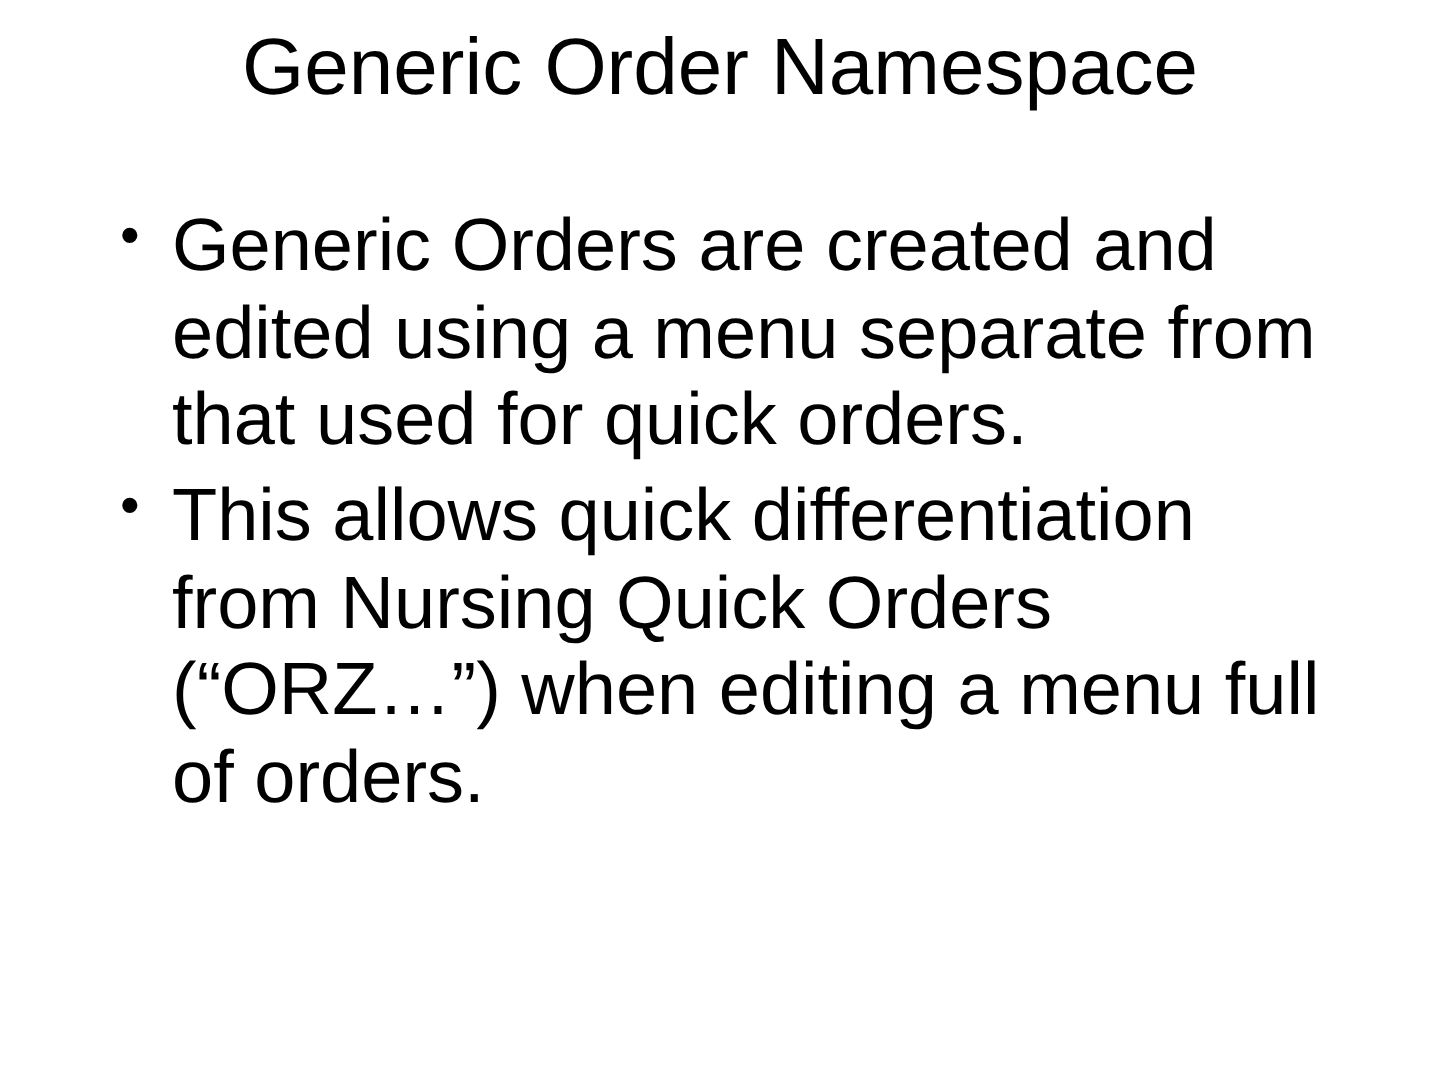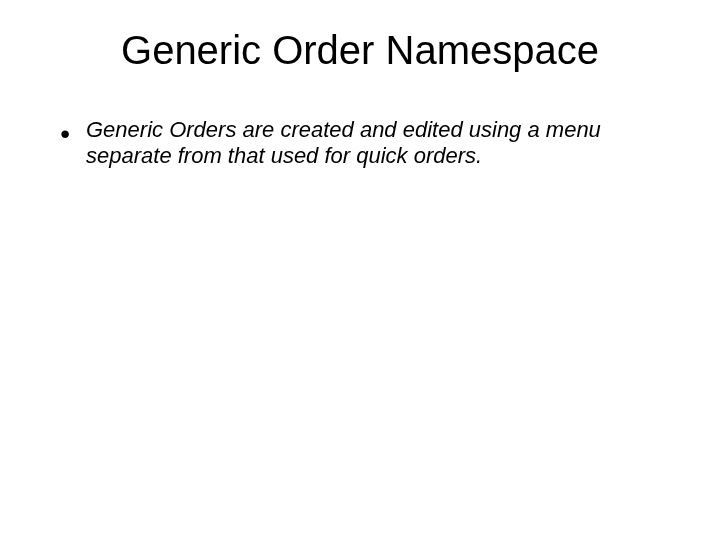--- a/index.html
+++ b/index.html
@@ -8,50 +8,50 @@
     width: 720px;
     height: 540px;
     background: #ffffff;
     font-family: Arial, Helvetica, sans-serif;
     color: #000000;
   }
   .slide {
     box-sizing: border-box;
     width: 720px;
     height: 540px;
-    padding: 28px 50px 40px 50px;
+    padding: 12px 50px 40px 50px;
   }
   .title {
     font-size: 40px;
     text-align: center;
     margin: 0 0 44px 0;
     font-weight: normal;
   }
   ul.bullets {
     list-style: none;
     margin: 0;
     padding: 0 0 0 6px;
   }
   ul.bullets li {
     position: relative;
-    font-size: 22px;
+    font-size: 37px;
     line-height: 1.18;
     padding-left: 30px;
     margin-bottom: 4px;
-    font-style: italic;
   }
   ul.bullets li::before {
     content: "•";
     position: absolute;
     left: 4px;
     top: 0;
     font-size: 28px;
   }
 </style>
 </head>
 <body>
 
 <div class="slide">
   <h1 class="title">Generic Order Namespace</h1>
   <ul class="bullets">
     <li>Generic Orders are created and edited using a menu separate from that used for quick orders.</li>
+    <li>This allows quick differentiation from Nursing Quick Orders (“ORZ…”) when editing a menu full of orders.</li>
   </ul>
 </div>
 
 </body></html>

